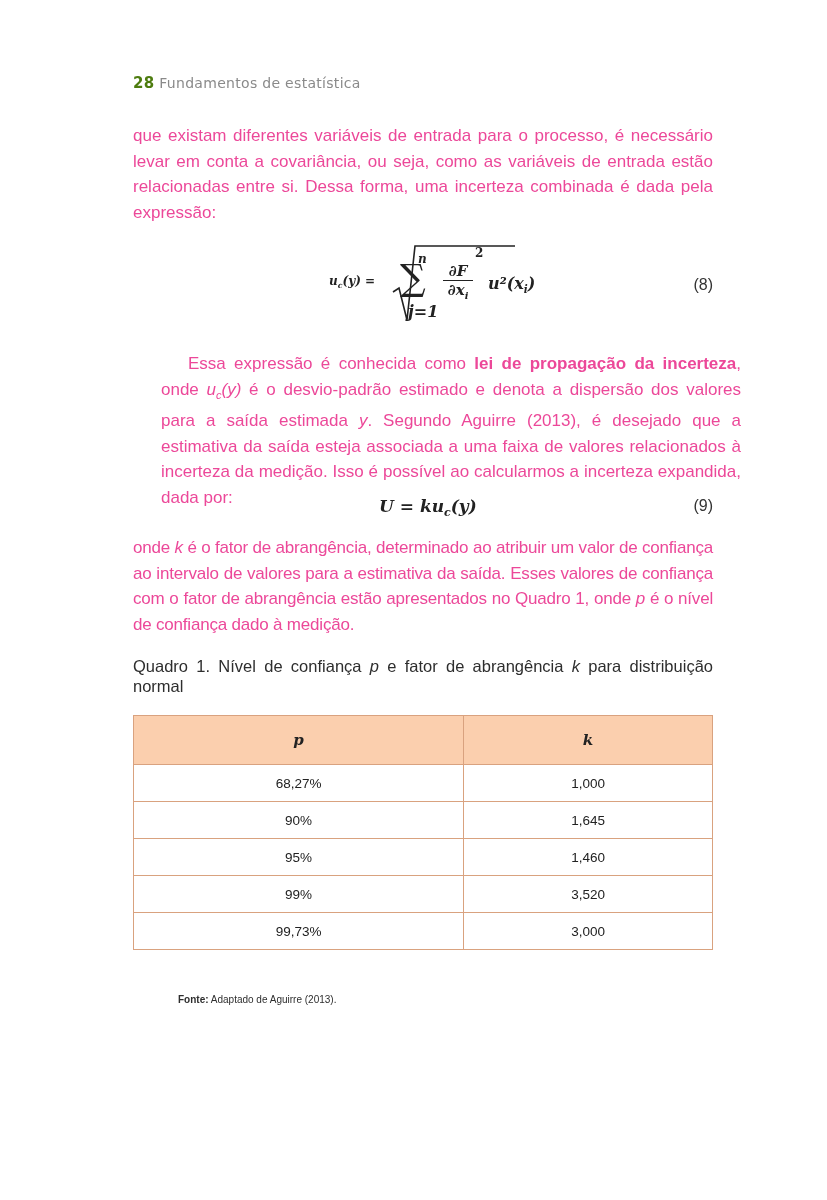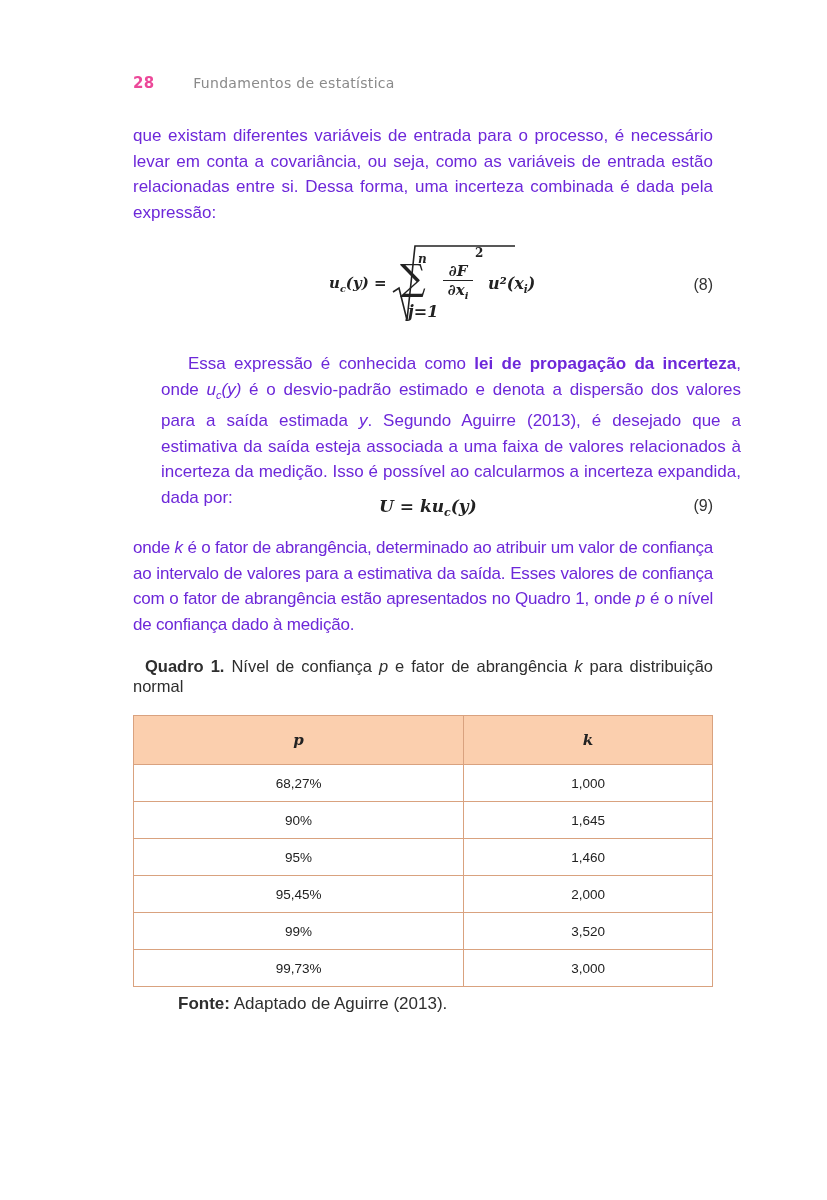--- a/index.html
+++ b/index.html
@@ -1,52 +1,52 @@
 <!DOCTYPE html>
 <html><head>
   <meta charset="utf-8">
   <style>
     html, body { margin: 0; padding: 0; background: #ffffff; }
     body { width: 827px; height: 1200px; position: relative; overflow: hidden;
            font-family: "DejaVu Sans", sans-serif; color: #2b2b2b; }
     .running-head { position: absolute; left: 133px; top: 74px; font-size: 14px; color: #8a8a8a; letter-spacing: 0.3px; }
-    .running-head .pnum { color: #ec4899; font-weight: bold; margin-right: 34px; font-size: 15px; }
+    .running-head .pnum { color: #4d7c0f; font-weight: bold; margin-right: 0; font-size: 15px; }
     .body-text { position: absolute; left: 133px; width: 580px; font-family: "Liberation Sans", sans-serif;
-                 font-size: 17px; line-height: 25.5px; color: #6d28d9; text-align: justify; }
+                 font-size: 17px; line-height: 25.5px; color: #ec4899; text-align: justify; }
     .body-text p { margin: 0; }
     .indent { text-indent: 27px; }
     .eq { position: absolute; left: 133px; width: 580px; font-family: "DejaVu Serif", serif; color: #222; }
     .eq-num { position: absolute; right: 0; font-family: "Liberation Sans", sans-serif; font-size: 16px; color: #333; }
     .math { font-style: italic; font-weight: bold; }
     .caption { position: absolute; left: 133px; top: 656px; width: 580px; font-family: "Liberation Sans", sans-serif;
                font-size: 16.5px; line-height: 20px; color: #2e2e2e; text-align: justify; }
-    .caption b { font-weight: bold; margin-left: 12px; }
+    .caption b { font-weight: normal; }
     table.q { position: absolute; left: 133px; top: 715px; width: 580px; border-collapse: collapse;
               font-family: "Liberation Sans", sans-serif; font-size: 13.5px; color: #222; }
     table.q th, table.q td { border: 1px solid #d9a27f; text-align: center; }
     table.q th { background: #fbcfae; height: 46px; font-family: "DejaVu Serif", serif; font-style: italic; font-weight: bold; font-size: 15px; }
     table.q td { height: 34px; }
-    .source { position: absolute; left: 133px; top: 994px; font-family: "Liberation Sans", sans-serif; font-size: 17px; color: #2e2e2e; padding-left: 45px; }
+    .source { position: absolute; left: 133px; top: 994px; font-family: "Liberation Sans", sans-serif; font-size: 10px; color: #2e2e2e; padding-left: 45px; }
     .source b { font-weight: bold; }
     sub { font-size: 0.65em; }
   </style>
 </head>
 <body>
 
 <div class="running-head">
   <span class="pnum">28</span>
   <span>Fundamentos de estatística</span>
 </div>
 
 <div class="body-text" style="top:123px;">
   <p>que existam diferentes variáveis de entrada para o processo, é necessário levar em conta a covariância, ou seja, como as variáveis de entrada estão relacionadas entre si. Dessa forma, uma incerteza combinada é dada pela expressão:</p>
 </div>
 
 <div class="eq" style="top:240px; height:90px;">
-  <div style="position:absolute; left:196px; top:34px; font-size:15px;">
+  <div style="position:absolute; left:196px; top:34px; font-size:12px;">
     <span class="math">u</span><sub class="math">c</sub><span class="math">(y) =</span>
   </div>
   <svg style="position:absolute; left:258px; top:2px;" width="126" height="82">
     <polyline points="2,50 8,46 16,78 24,4 124,4" fill="none" stroke="#222" stroke-width="1.6"></polyline>
   </svg>
   <div style="position:absolute; left:285px; top:12px; font-size:12px; font-style:italic; font-weight:bold;">n</div>
   <div style="position:absolute; left:267px; top:18px; font-size:36px; line-height:40px;">∑</div>
   <div style="position:absolute; left:275px; top:62px; font-size:16px; font-style:italic; font-weight:bold;">j=1</div>
   <div style="position:absolute; left:310px; top:22px; font-size:15px; text-align:center; width:30px;">
     <div class="math" style="border-bottom:1.4px solid #222; line-height:18px;">∂F</div>
@@ -92,24 +92,20 @@
       </tr>
     <tr>
         <td>90%</td>
         <td>1,645</td>
       </tr>
     <tr>
         <td>95%</td>
         <td>1,460</td>
       </tr>
     <tr>
-        <td>95,45%</td>
-        <td>2,000</td>
-      </tr>
-    <tr>
         <td>99%</td>
         <td>3,520</td>
       </tr>
     <tr>
         <td>99,73%</td>
         <td>3,000</td>
       </tr>
   </tbody>
 </table>
 

